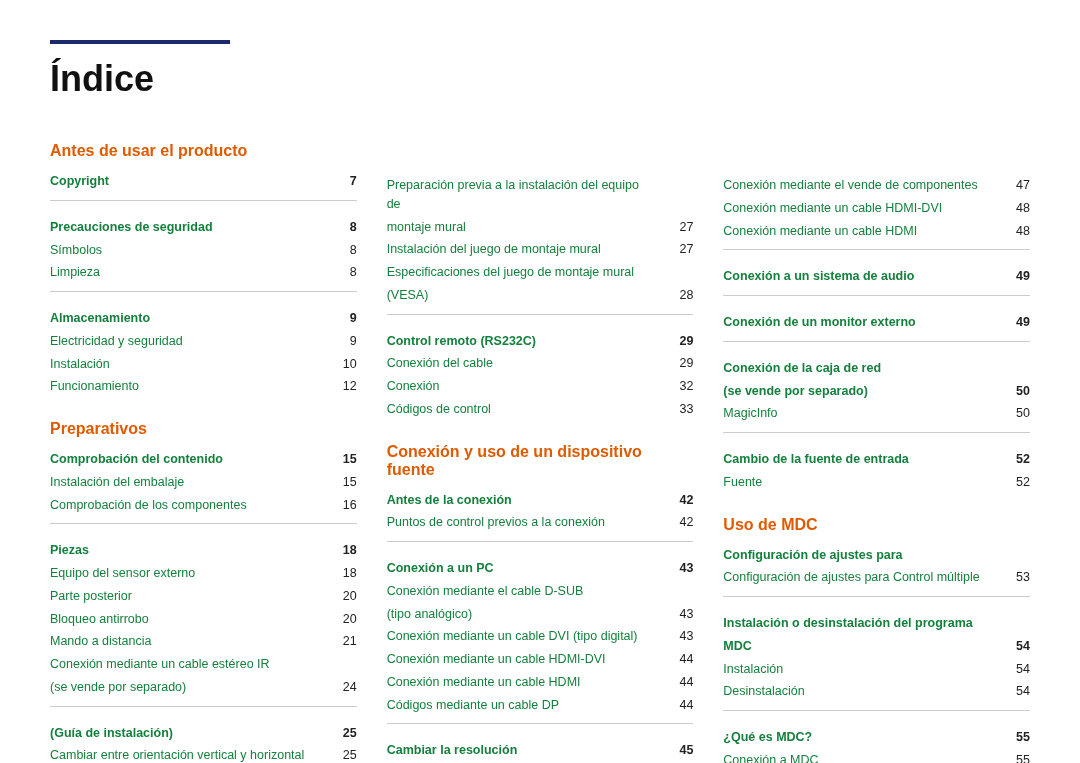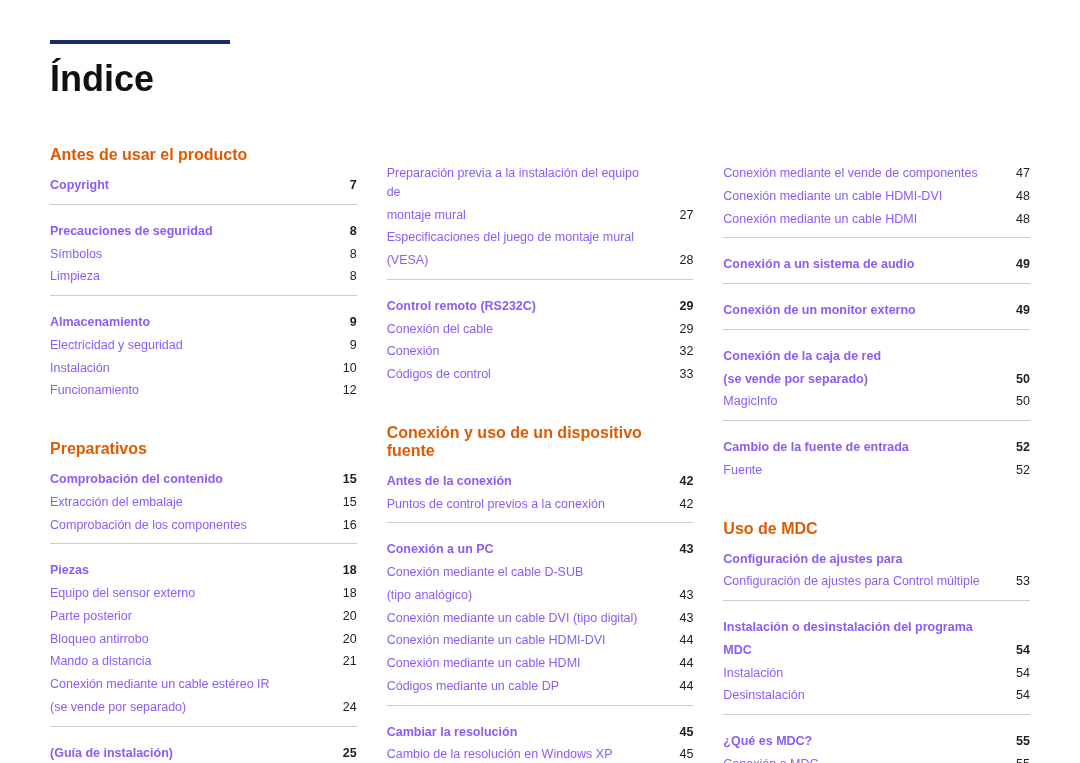--- a/index.html
+++ b/index.html
@@ -22,53 +22,53 @@
     .top-border {
       width: 180px;
       height: 4px;
       background: #1a2b6b;
       margin-bottom: 14px;
     }
     .page-title {
       font-size: 36px;
       font-weight: bold;
       color: #111;
-      margin-bottom: 30px;
+      margin-bottom: 42px;
     }
     .columns-wrapper {
       display: flex;
       gap: 0;
       width: 100%;
     }
     .col {
       flex: 1;
       padding-right: 30px;
     }
     .col:last-child { padding-right: 0; }
 
     .section-title {
       font-size: 16px;
       font-weight: bold;
       color: #e05a00;
       margin-bottom: 10px;
-      margin-top: 16px;
+      margin-top: 0;
     }
     .toc-table {
       width: 100%;
       border-collapse: collapse;
     }
     .toc-table td {
       padding: 2px 0;
       vertical-align: top;
       font-size: 12.5px;
       line-height: 1.5;
     }
     .toc-table td.label {
       width: 85%;
-      color: #8b5cf6;
+      color: #15803d;
     }
     .toc-table td.num {
       width: 15%;
       text-align: right;
       color: #222;
       white-space: nowrap;
     }
     .toc-table tr.bold td {
       font-weight: bold;
     }
@@ -149,21 +149,21 @@
         </table>
         <div class="section-gap"></div>
         <div class="section-title">Preparativos</div>
         <table class="toc-table">
           <tbody>
             <tr class=" bold">
       <td class="label">Comprobación del contenido</td>
       <td class="num">15</td>
     </tr>
             <tr class="">
-      <td class="label">Extracción del embalaje</td>
+      <td class="label">Instalación del embalaje</td>
       <td class="num">15</td>
     </tr>
             <tr class="">
       <td class="label">Comprobación de los componentes</td>
       <td class="num">16</td>
     </tr>
             <tr>
               <td colspan="2">
                 <hr class="toc-section-divider">
               </td>
@@ -225,20 +225,24 @@
           <tbody>
             <tr class="">
       <td class="label">Preparación previa a la instalación del equipo de</td>
       <td class="num"></td>
     </tr>
             <tr class="">
       <td class="label">montaje mural</td>
       <td class="num">27</td>
     </tr>
             <tr class="">
+      <td class="label">Instalación del juego de montaje mural</td>
+      <td class="num">27</td>
+    </tr>
+            <tr class="">
       <td class="label">Especificaciones del juego de montaje mural</td>
       <td class="num"></td>
     </tr>
             <tr class="">
       <td class="label">(VESA)</td>
       <td class="num">28</td>
     </tr>
             <tr>
               <td colspan="2">
                 <hr class="toc-section-divider">

